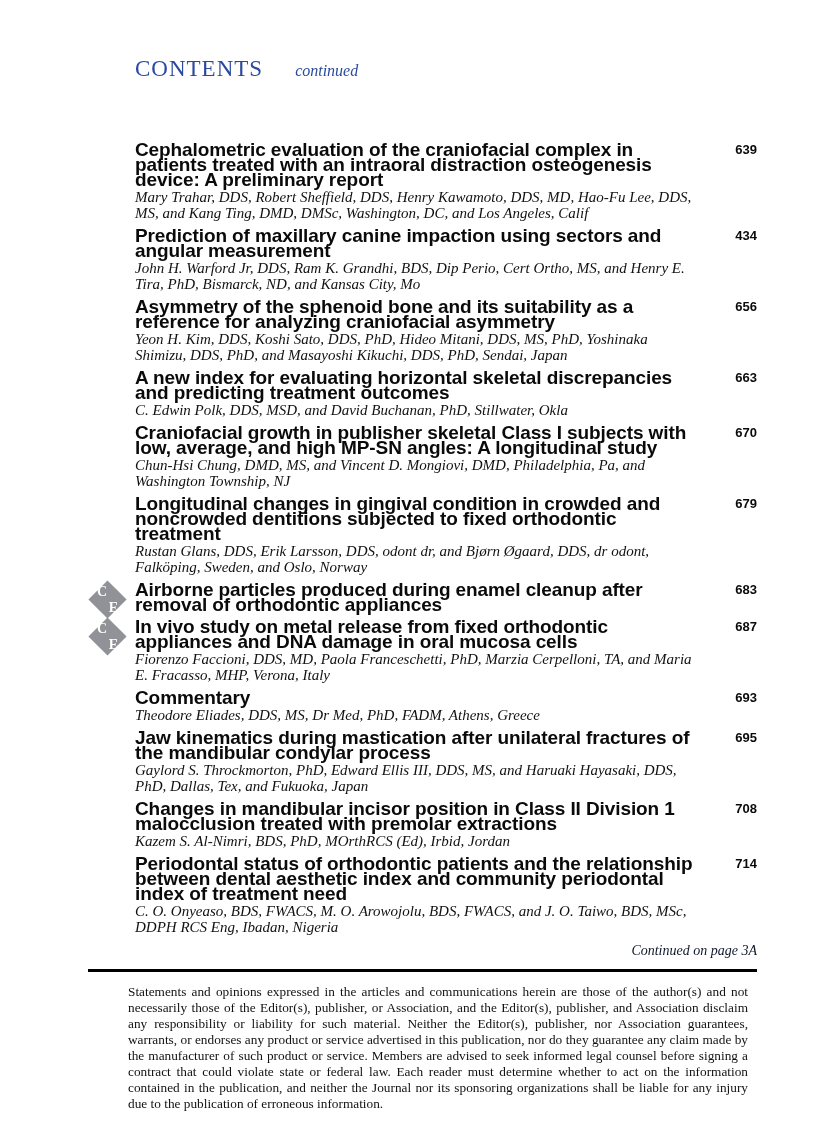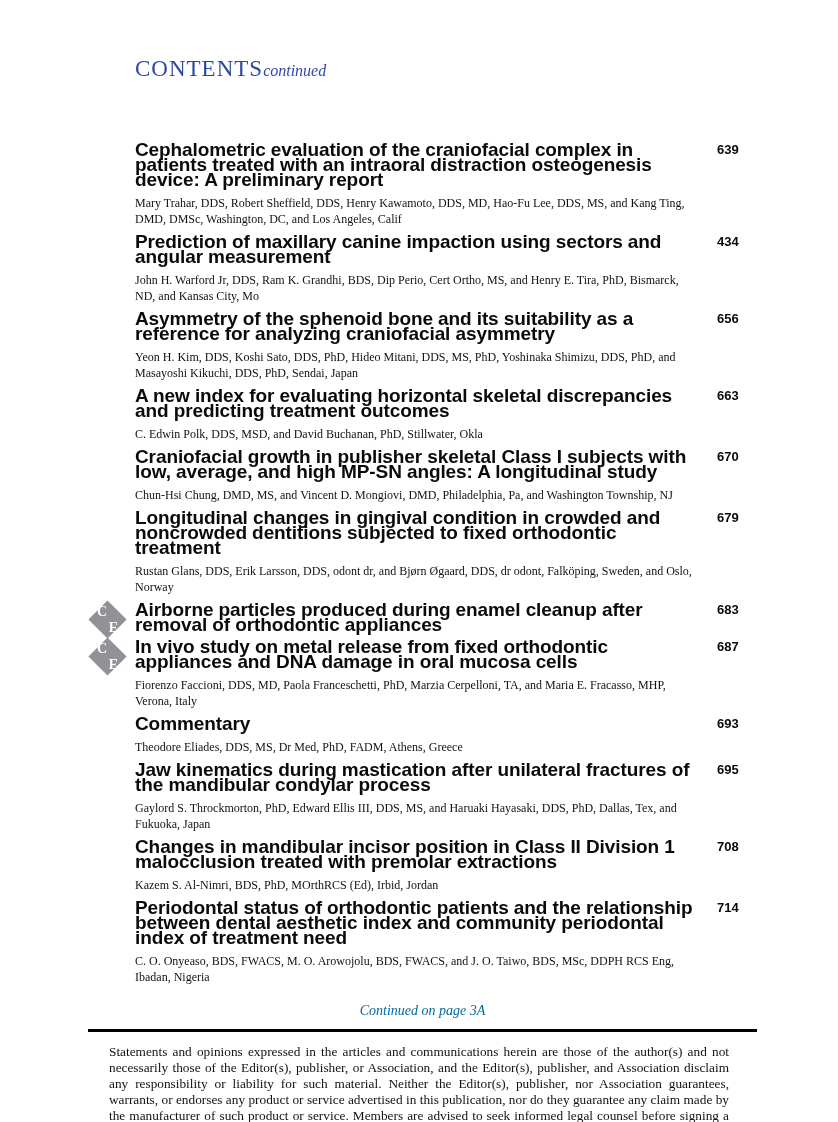--- a/index.html
+++ b/index.html
@@ -17,57 +17,58 @@
   
   .header{margin-left:47px;margin-bottom:60px;white-space:nowrap;}
   .contents-title{
     font-family:"Liberation Serif",serif;
     font-size:23px;letter-spacing:1px;
     color:#2b4a9e;font-weight:normal;display:inline;
   }
   .continued-label{
     font-family:"Liberation Serif",serif;
     font-style:italic;font-size:16px;color:#2b4a9e;
+    margin-left:32px;
   }
   
   .entry{display:flex;margin-bottom:7px;align-items:flex-start;}
   .gutter{width:47px;flex:none;position:relative;min-height:10px;}
   .entry-body{flex:1;padding-right:18px;}
   .entry-title{
     font-weight:bold;font-size:19px;line-height:15px;
     color:#0a0a0a;letter-spacing:-0.1px;
   }
   .entry-authors{
-    font-family:"Liberation Serif",serif;
-    font-size:12px;line-height:16px;margin-top:8px;color:#111;
+    font-family:"Liberation Serif",serif;font-style:italic;
+    font-size:15px;line-height:16px;margin-top:2px;color:#111;
   }
   .entry-page{
-    width:40px;flex:none;text-align:left;
+    width:40px;flex:none;text-align:right;
     font-weight:bold;font-size:13px;line-height:15px;color:#0a0a0a;
   }
   
   .ce-badge{position:absolute;left:0;top:-2px;width:40px;height:40px;}
   .ce-diamond{
     position:absolute;left:6px;top:6px;width:27px;height:27px;
     background:#919297;transform:rotate(45deg);
   }
   .ce-letter{
     position:absolute;color:#ffffff;
     font-family:"Liberation Serif",serif;font-size:14px;font-weight:bold;
   }
   .ce-letter-c{left:9px;top:4px;}
   .ce-letter-e{right:10px;bottom:4px;}
   
   .continued-note{
-    text-align:center;font-family:"Liberation Serif",serif;
-    font-style:italic;font-size:14px;margin-top:18px;color:#0369a1;
+    text-align:right;font-family:"Liberation Serif",serif;
+    font-style:italic;font-size:14px;margin-top:8px;color:#0f172a;
   }
   .divider{height:2.5px;background:#000;margin-top:10px;}
   .disclaimer{
-    margin:12px 6px 0 21px;width:620px;
+    margin:12px 6px 0 40px;width:620px;
     font-family:"Liberation Serif",serif;font-size:13.3px;
     line-height:16px;text-align:justify;color:#111;
   }
   .footer{
     display:flex;justify-content:space-between;align-items:baseline;
     margin-top:32px;
   }
   .footer-page-label{font-weight:bold;font-size:13.5px;}
   .footer-journal{font-weight:bold;font-size:19px;letter-spacing:-0.1px;}
 </style>

